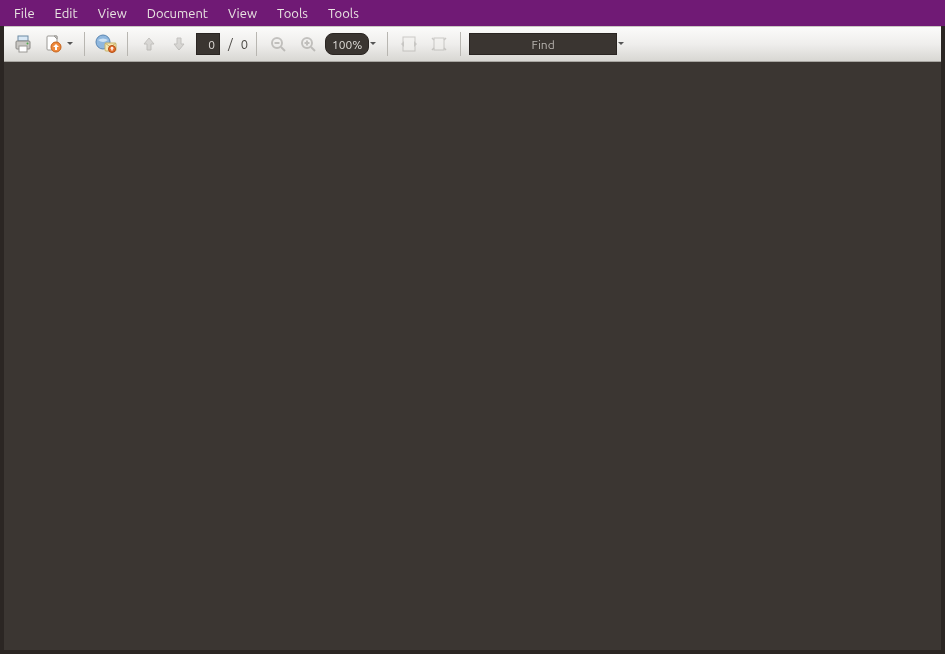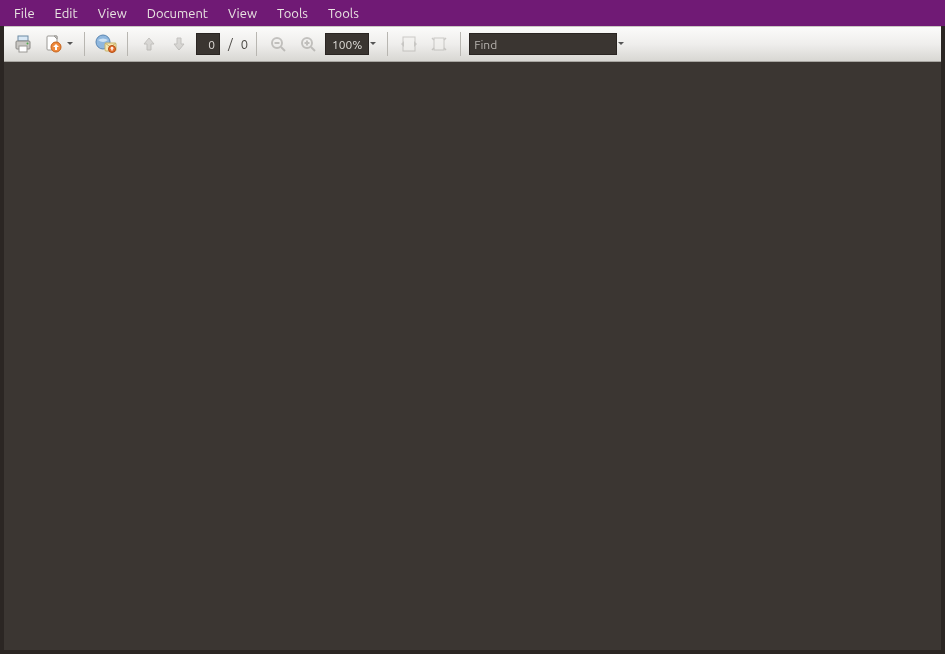--- a/index.html
+++ b/index.html
@@ -61,23 +61,24 @@
   .dropdown-mark svg { width:8px; height:8px; }
 
   .page-field, .zoom-field, .find-field {
     background: #3a3531;
     color: #dedbd7;
     border: 1px solid #2a2522;
     height: 22px;
     font-family: inherit;
     font-size: 12px;
     padding: 0 4px;
+    text-align: center;
   }
   .page-field { width: 24px; text-align: right; }
-  .zoom-field { width: 44px; text-align: center; }
+  .zoom-field { width: 44px; text-align: center; border-radius: 8px; }
   .find-field { width: 148px; }
   .find-field::placeholder { color: #b7b3af; }
 
   .slash { color: #4d4a46; padding: 0 4px; font-size: 13px; }
   .total-pages { color: #4d4a46; font-size: 13px; }
 
   .group { display: flex; align-items: center; }
 
   
   .viewer {

